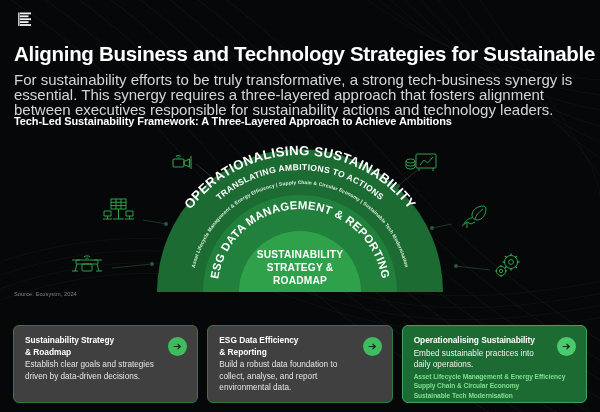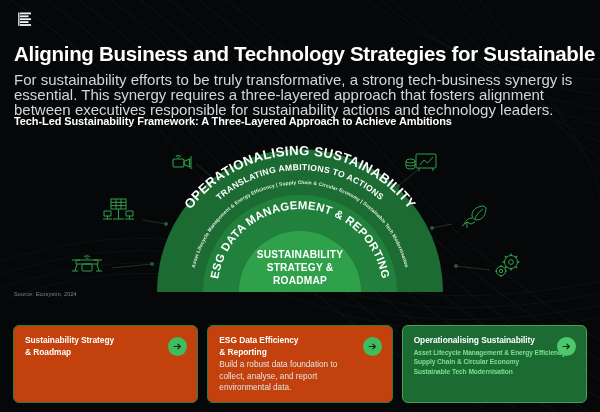--- a/index.html
+++ b/index.html
@@ -54,21 +54,21 @@
     position: absolute; left: 13px; top: 325px;
     width: 574px; height: 78px;
     display: flex; gap: 9px; z-index: 5;
   }
   .card {
     position: relative;
     flex: 1 1 0;
     border-radius: 6px;
     padding: 9px 10px 8px 11px;
     border: 1px solid #2f7a40;
-    background: #c2410c;
+    background: #404040;
   }
   .card.accent {
     background: #1b6b33;
     border-color: #46a05c;
   }
   .card-title {
     font-size: 8.4px; font-weight: 700; color: #ffffff;
     line-height: 11.5px; letter-spacing: -0.05px;
     max-width: 128px;
   }
@@ -291,20 +291,21 @@
 
   <div id="source">Source: Ecosystm, 2024</div>
 
   <div id="cards">
 
     <div class="card">
       <div class="card-title">
         <span>Sustainability Strategy</span><br>
         <span>&amp; Roadmap</span>
       </div>
+      <div class="card-desc">Establish clear goals and strategies driven by data-driven decisions.</div>
       <div class="card-arrow">
         <svg viewBox="0 0 16 16" width="11" height="11" aria-hidden="true">
           <g stroke="#0c2d16" stroke-width="1.7" fill="none" stroke-linecap="round" stroke-linejoin="round">
             <line x1="3" y1="8" x2="12" y2="8"></line>
               <polyline points="8.5,4.5 12,8 8.5,11.5"></polyline>
           </g>
         </svg>
       </div>
     </div>
 
@@ -319,20 +320,21 @@
           <g stroke="#0c2d16" stroke-width="1.7" fill="none" stroke-linecap="round" stroke-linejoin="round">
             <line x1="3" y1="8" x2="12" y2="8"></line>
               <polyline points="8.5,4.5 12,8 8.5,11.5"></polyline>
           </g>
         </svg>
       </div>
     </div>
 
     <div class="card accent">
       <div class="card-title">Operationalising Sustainability</div>
+      <div class="card-desc">Embed sustainable practices into daily operations.</div>
       <div class="card-bullets">
         <div class="card-bullet">Asset Lifecycle Management &amp; Energy Efficiency</div>
         <div class="card-bullet">Supply Chain &amp; Circular Economy</div>
         <div class="card-bullet">Sustainable Tech Modernisation</div>
       </div>
       <div class="card-arrow">
         <svg viewBox="0 0 16 16" width="11" height="11" aria-hidden="true">
           <g stroke="#0c2d16" stroke-width="1.7" fill="none" stroke-linecap="round" stroke-linejoin="round">
             <line x1="3" y1="8" x2="12" y2="8"></line>
               <polyline points="8.5,4.5 12,8 8.5,11.5"></polyline>

